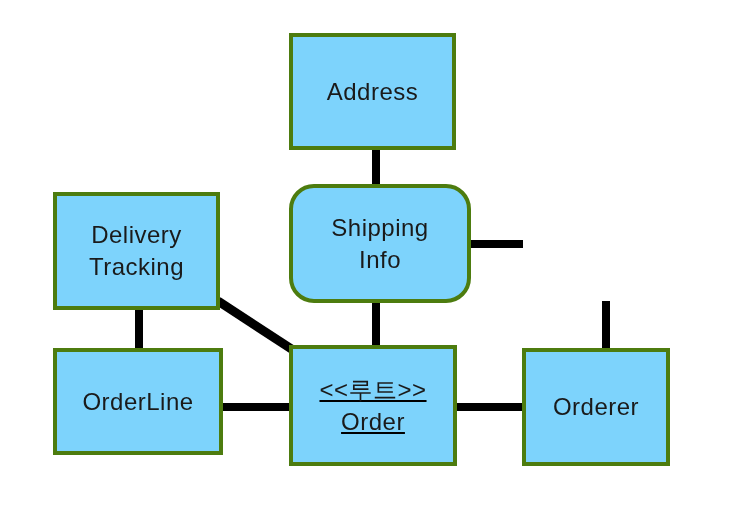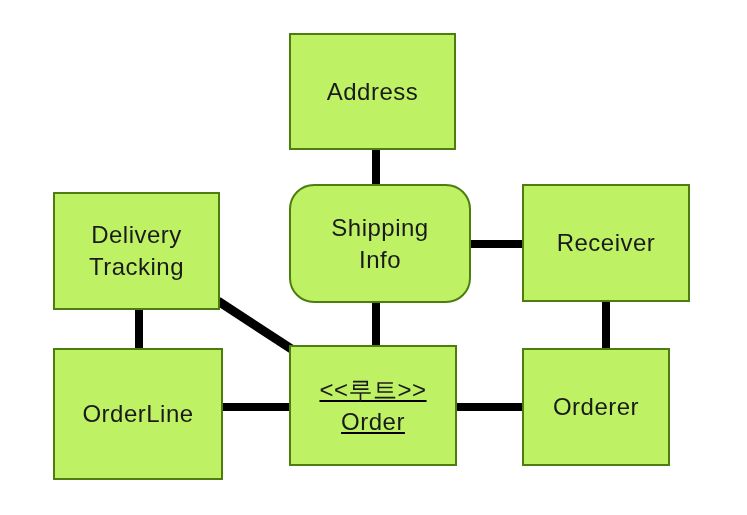--- a/index.html
+++ b/index.html
@@ -18,40 +18,40 @@
   .edges {
     position: absolute;
     left: 0;
     top: 0;
     width: 747px;
     height: 515px;
   }
   .node {
     position: absolute;
     box-sizing: border-box;
-    background: #bef264;
-    border: 2px solid #4d7c0f;
+    background: #7dd3fc;
+    border: 4px solid #4d7c0f;
     display: flex;
     align-items: center;
     justify-content: center;
   }
   .node .label {
     color: #1a1a1a;
     font-size: 24px;
     line-height: 32px;
     text-align: center;
     white-space: pre-line;
     letter-spacing: 0.5px;
   }
   
   .n-address           { left: 289px; top: 33px;  width: 167px; height: 117px; }
   .n-delivery-tracking { left: 53px;  top: 184px; width: 167px; height: 118px; margin-top: 8px; }
   .n-shipping-info     { left: 289px; top: 184px; width: 182px; height: 119px; border-radius: 25px; }
   .n-receiver          { left: 522px; top: 184px; width: 168px; height: 118px; }
-  .n-orderline         { left: 53px;  top: 348px; width: 170px; height: 132px; }
+  .n-orderline         { left: 53px;  top: 348px; width: 170px; height: 107px; }
   .n-order             { left: 289px; top: 345px; width: 168px; height: 121px; text-decoration: underline; }
   .n-orderer           { left: 522px; top: 348px; width: 148px; height: 118px; }
 </style>
 </head>
 <body>
 
 <div class="canvas">
 
   <svg class="edges" viewBox="0 0 747 515" xmlns="http://www.w3.org/2000/svg">
     <line x1="376" y1="149" x2="376" y2="185" stroke="#000000" stroke-width="8"></line>
@@ -71,23 +71,20 @@
   <div class="node n-delivery-tracking">
     <span class="label">Delivery
 Tracking</span>
   </div>
 
   <div class="node n-shipping-info">
     <span class="label">Shipping
 Info</span>
   </div>
 
-  <div class="node n-receiver">
-    <span class="label">Receiver</span>
-  </div>
 
   <div class="node n-orderline">
     <span class="label">OrderLine</span>
   </div>
 
   <div class="node n-order">
     <span class="label">&lt;&lt;루트&gt;&gt;
 Order</span>
   </div>
 

